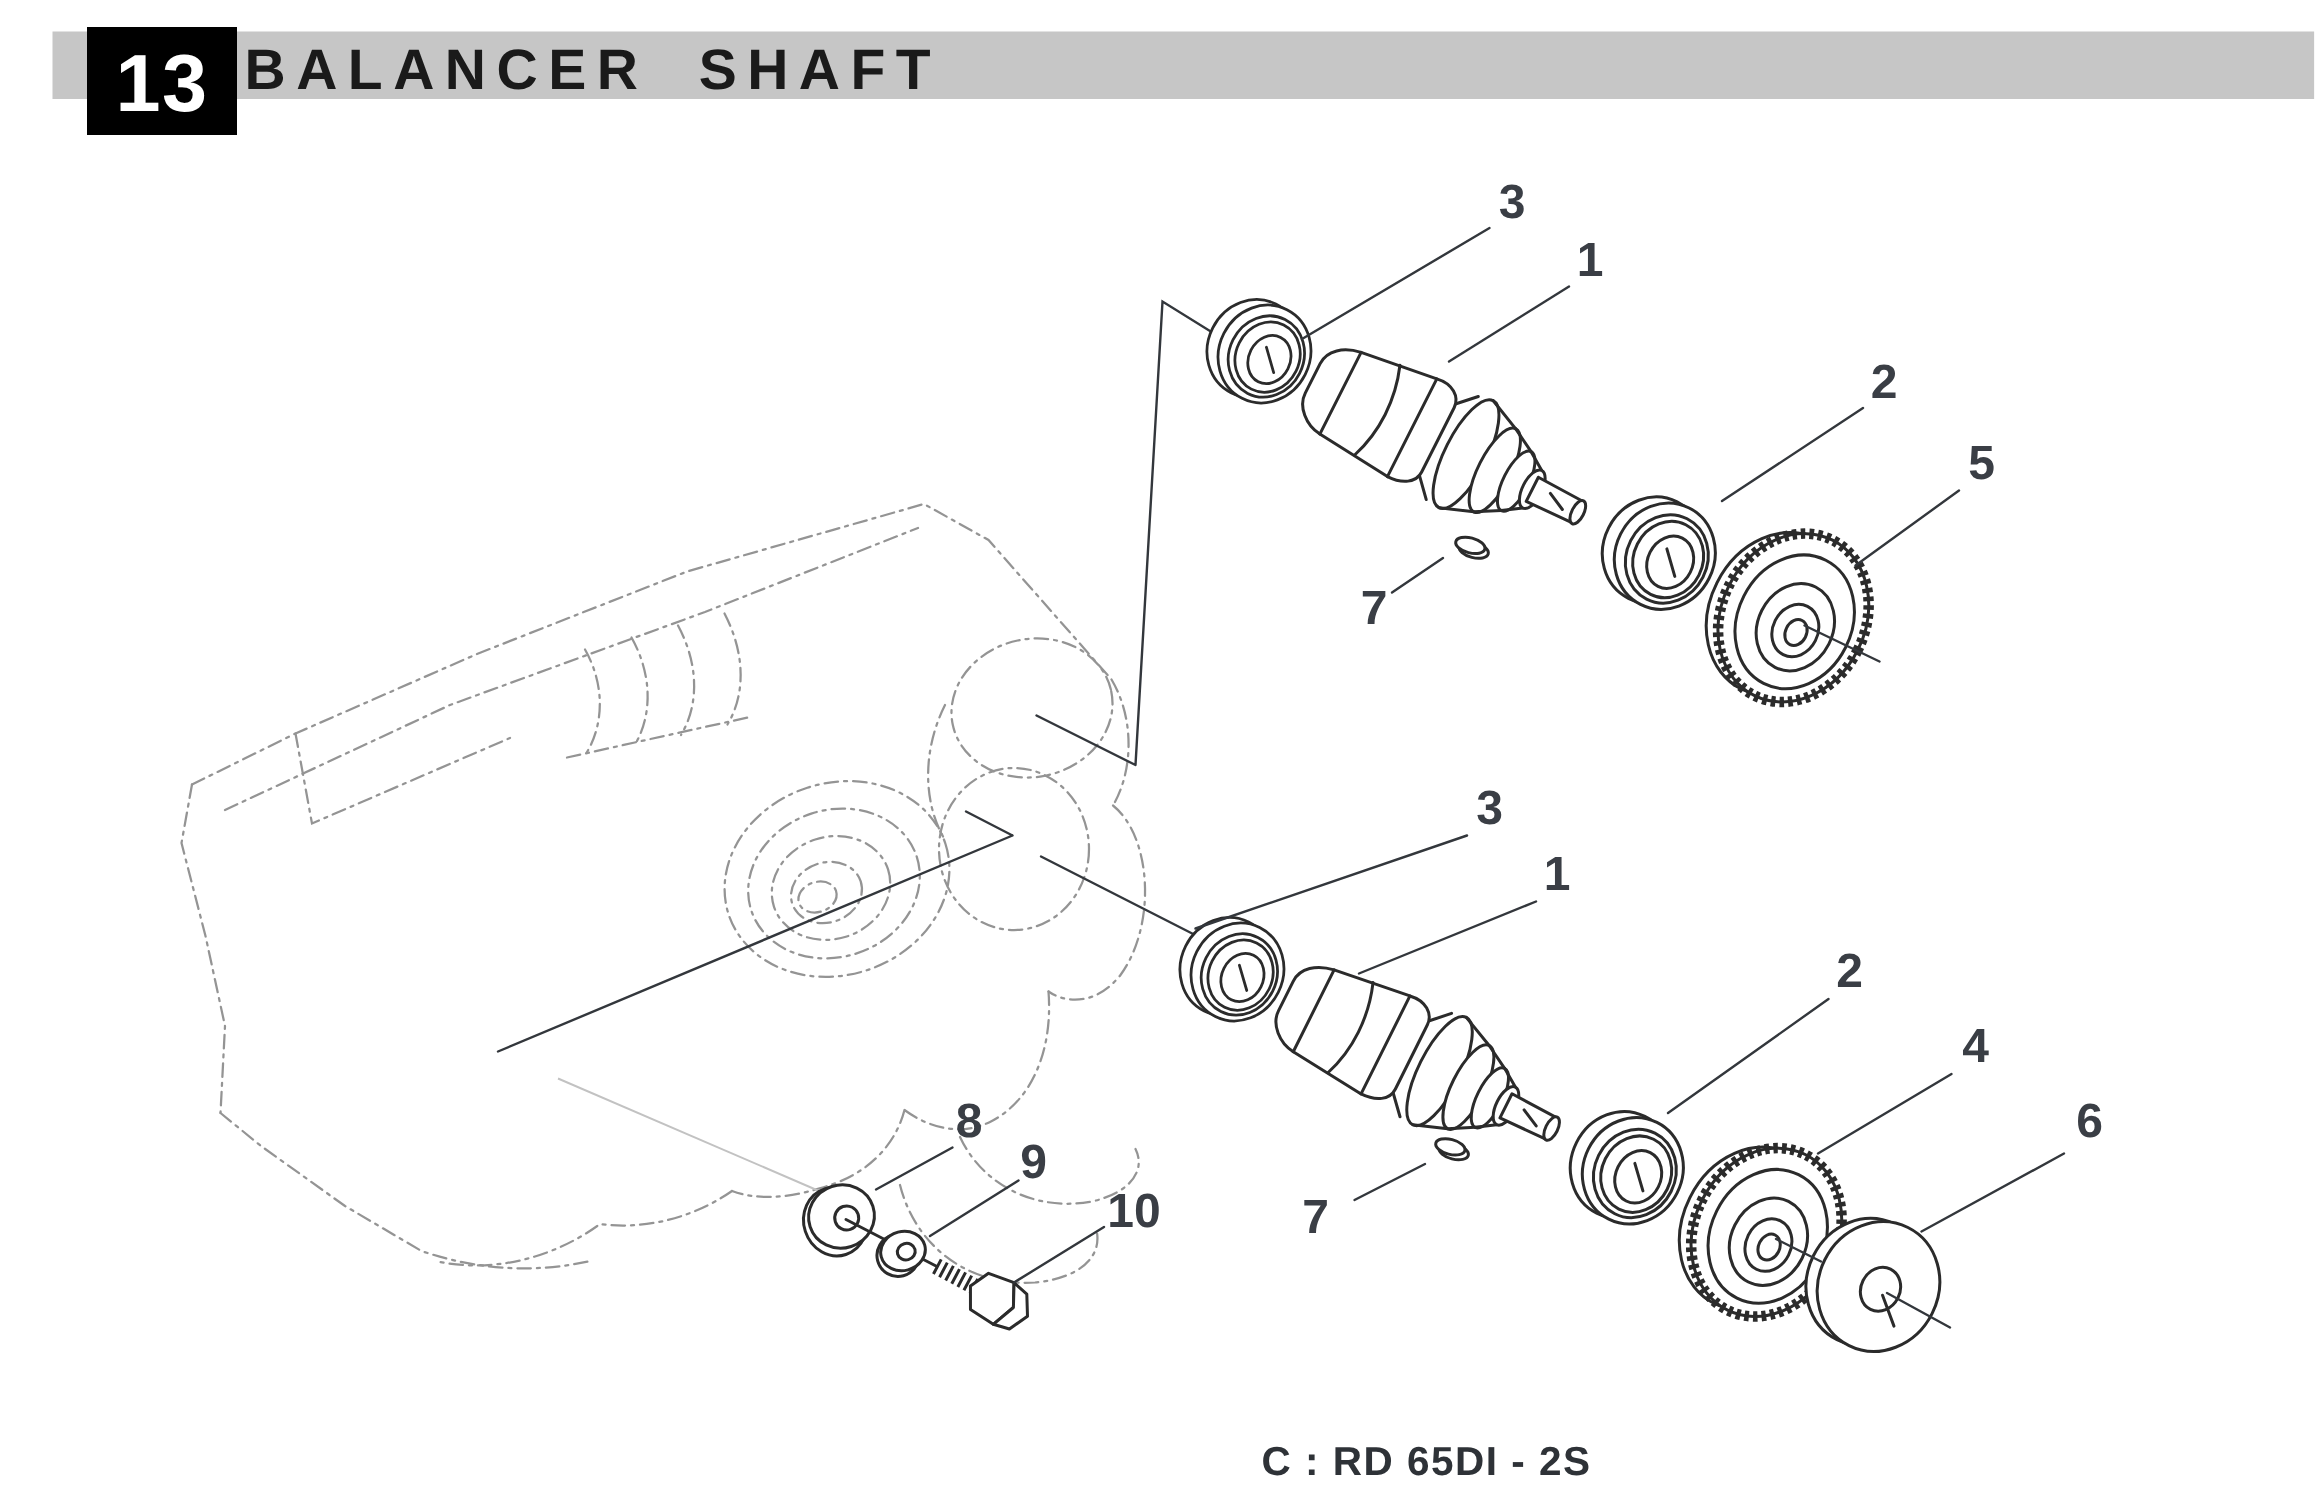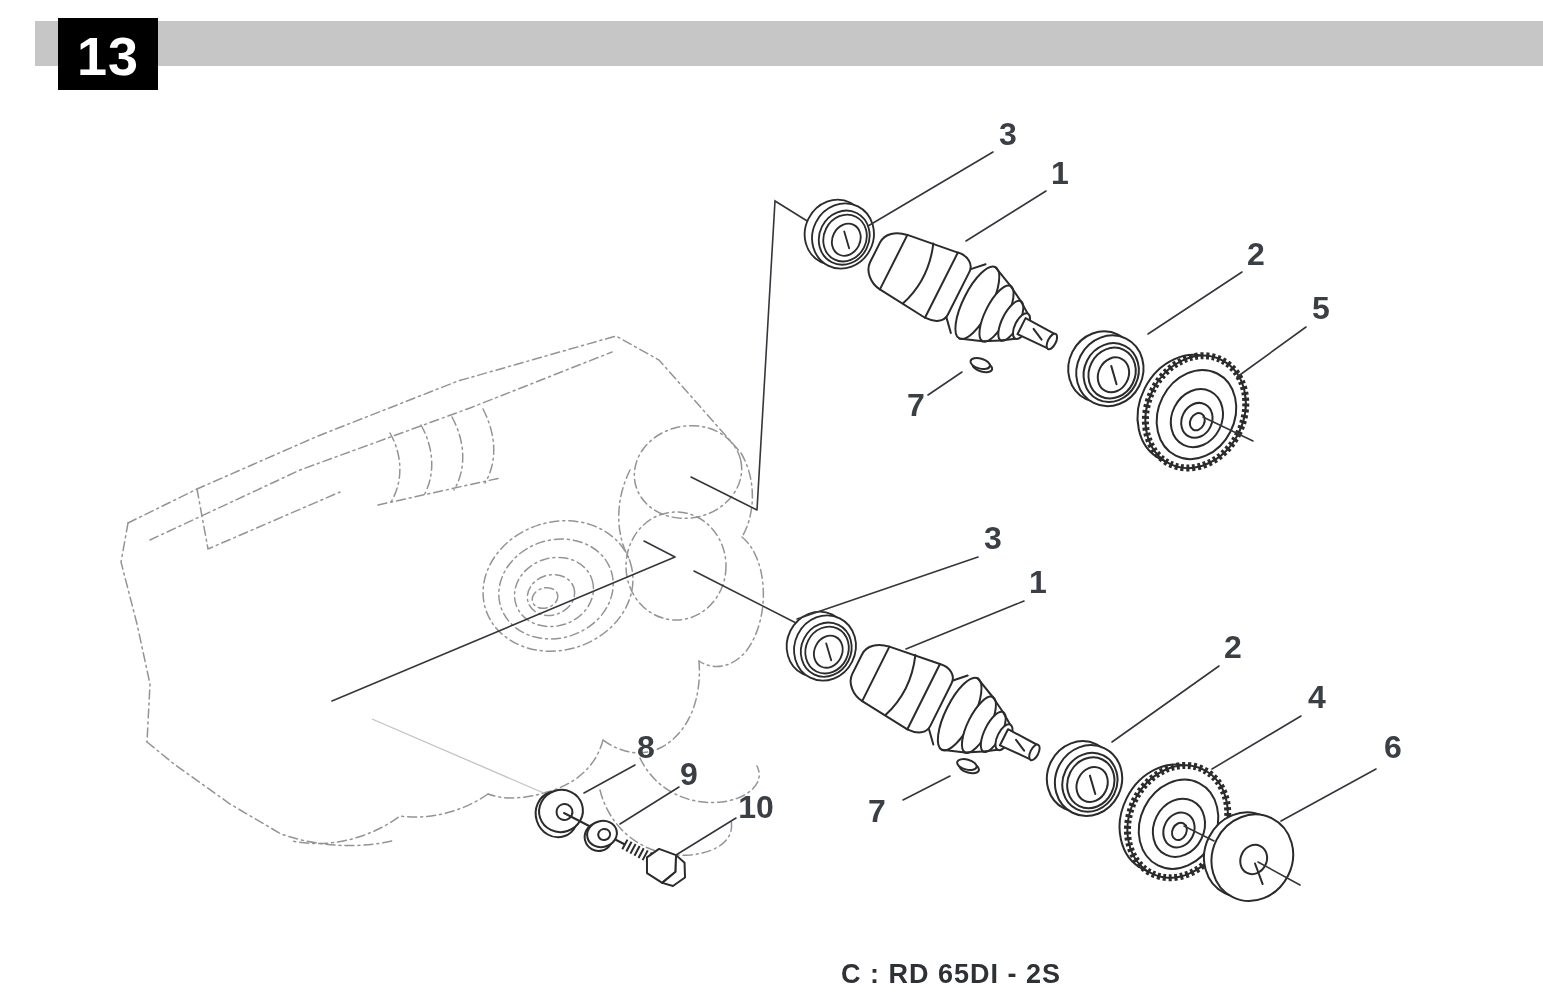--- a/index.html
+++ b/index.html
@@ -29,20 +29,21 @@
 </style>
 </head>
 <body>
 
 <div id="page">
 
   <div id="header-bar"></div>
   <div id="section-box">
     <span>13</span>
   </div>
+  <div id="page-title">BALANCER SHAFT</div>
 
   <svg width="1543" height="999" viewBox="0 0 1543 999">
 
     <defs>
 
       <g id="bearing">
         <ellipse cx="-9" cy="0" rx="33" ry="36" class="fl"></ellipse>
         <ellipse cx="0" cy="0" rx="33" ry="36" class="fl"></ellipse>
         <ellipse cx="2" cy="1" rx="27" ry="30" class="ln"></ellipse>
         <ellipse cx="3" cy="1" rx="23" ry="26" class="ln"></ellipse>

